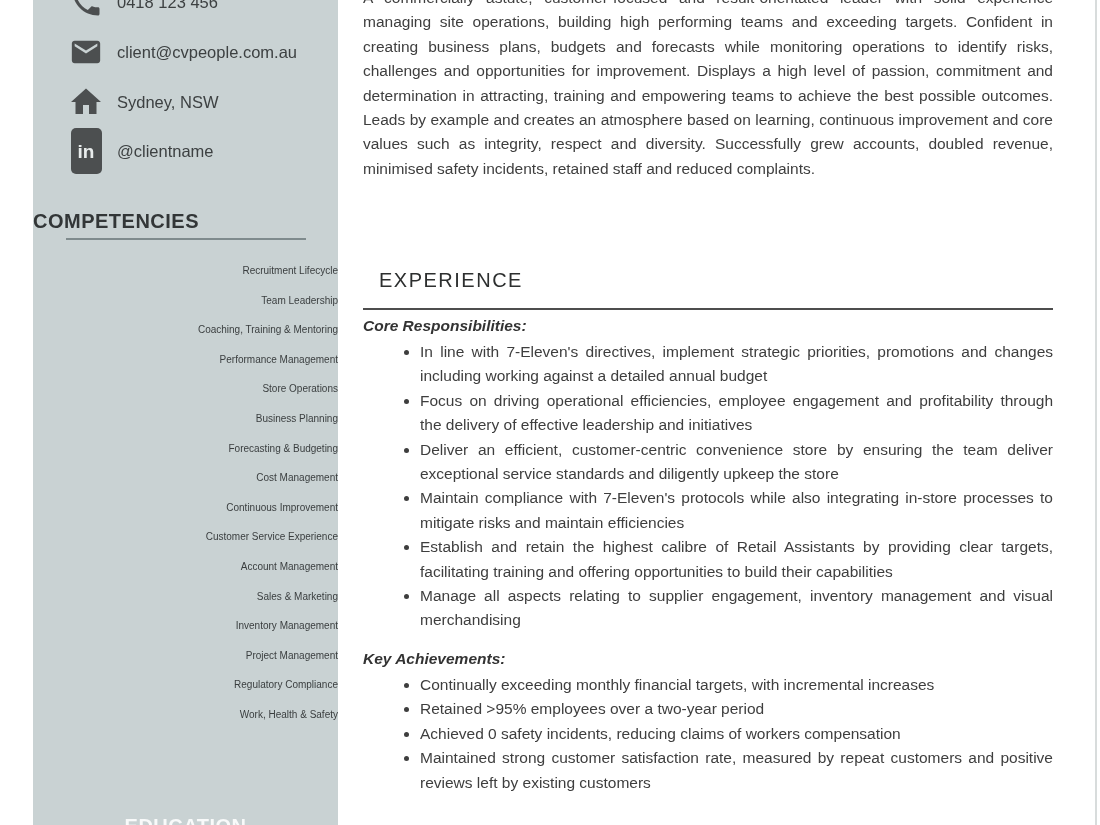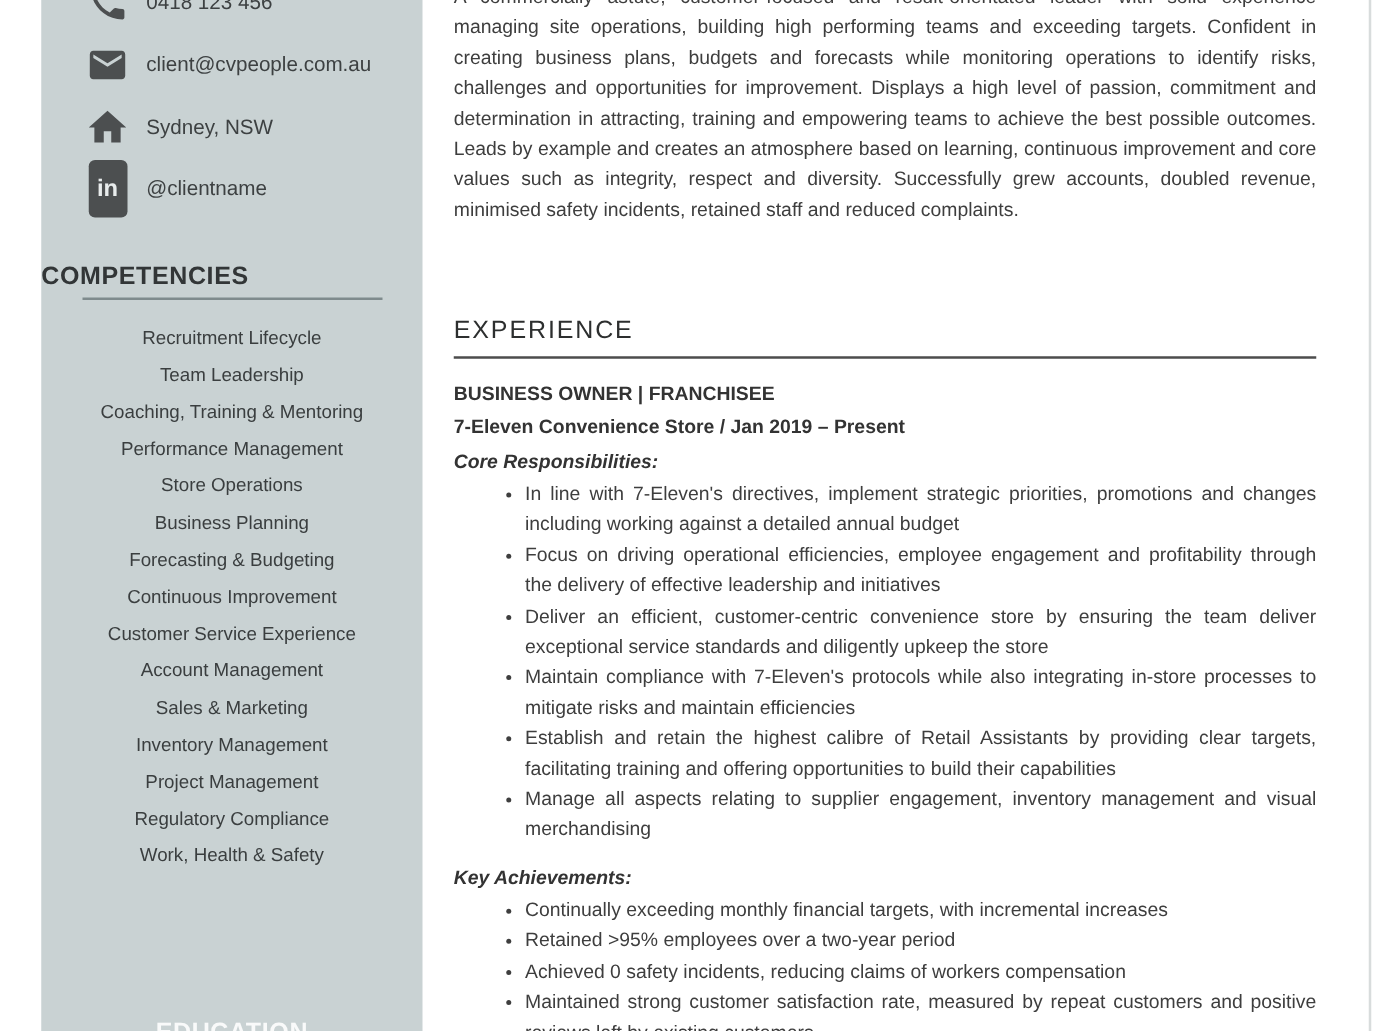--- a/index.html
+++ b/index.html
@@ -36,36 +36,36 @@
   }
   .comp-rule{
     position:absolute;top:238px;left:33px;width:240px;height:0;
     border-top:2px solid #7f8b8d;
   }
   .comp-list{
     position:absolute;top:256px;left:0;width:100%;margin:0;padding:0;
     list-style:none;text-align:center;
   }
   .comp-list li{
-    font-size:15px;line-height:29.6px;color:#3a3e3f;white-space:nowrap;
+    font-size:10px;line-height:29.6px;color:#3a3e3f;white-space:nowrap;text-align:right;
   }
   .sidebar-bottom-heading{
     position:absolute;bottom:-13px;left:0;width:100%;text-align:center;
     font-size:20px;font-weight:bold;letter-spacing:.5px;color:rgba(255,255,255,.88);
   }
 
   
   .main{position:absolute;left:363px;top:0;width:690px;height:825px;}
   .summary{
     position:absolute;top:-14px;left:0;width:690px;margin:0;
     font-size:15.5px;line-height:24.4px;text-align:justify;color:#3e3e3e;
   }
   .experience{position:absolute;top:252px;left:0;width:690px;}
   .exp-heading{
-    margin:0;font-size:20px;font-weight:normal;letter-spacing:1.5px;
+    margin:16px;font-size:20px;font-weight:normal;letter-spacing:1.5px;
     color:#2d2f2f;line-height:24px;
   }
   .exp-rule{margin:9px 0 0 0;border:none;border-top:2px solid #4d4d4d;width:690px;}
   .job-head{margin-top:16px;font-weight:bold;font-size:15.5px;line-height:25.5px;color:#333;}
   .label-line{margin-top:4px;font-weight:bold;font-style:italic;font-size:15.5px;line-height:24px;color:#333;}
   .bullets{margin:2px 0 0 0;padding:0 0 0 57px;}
   .bullets li{
     font-size:15.5px;line-height:24.4px;text-align:justify;color:#3e3e3e;
   }
   .ach-label{margin-top:14px;}
@@ -118,20 +118,21 @@
     <div class="comp-rule"></div>
 
     <ul class="comp-list">
       <li>Recruitment Lifecycle</li>
       <li>Team Leadership</li>
       <li>Coaching, Training &amp; Mentoring</li>
       <li>Performance Management</li>
       <li>Store Operations</li>
       <li>Business Planning</li>
       <li>Forecasting &amp; Budgeting</li>
+      <li>Cost Management</li>
       <li>Continuous Improvement</li>
       <li>Customer Service Experience</li>
       <li>Account Management</li>
       <li>Sales &amp; Marketing</li>
       <li>Inventory Management</li>
       <li>Project Management</li>
       <li>Regulatory Compliance</li>
       <li>Work, Health &amp; Safety</li>
     </ul>
 
@@ -139,24 +140,20 @@
   </aside>
 
   <main class="main">
 
     <p class="summary">A commercially astute, customer-focused and result-orientated leader with solid experience managing site operations, building high performing teams and exceeding targets. Confident in creating business plans, budgets and forecasts while monitoring operations to identify risks, challenges and opportunities for improvement. Displays a high level of passion, commitment and determination in attracting, training and empowering teams to achieve the best possible outcomes. Leads by example and creates an atmosphere based on learning, continuous improvement and core values such as integrity, respect and diversity. Successfully grew accounts, doubled revenue, minimised safety incidents, retained staff and reduced complaints.</p>
 
     <section class="experience">
       <h2 class="exp-heading">EXPERIENCE</h2>
       <hr class="exp-rule">
 
-      <div class="job-head">
-        <div>BUSINESS OWNER | FRANCHISEE</div>
-        <div>7-Eleven Convenience Store / Jan 2019 – Present</div>
-      </div>
 
       <div class="label-line">Core Responsibilities:</div>
 
       <ul class="bullets">
         <li>In line with 7-Eleven's directives, implement strategic priorities, promotions and changes including working against a detailed annual budget</li>
         <li>Focus on driving operational efficiencies, employee engagement and profitability through the delivery of effective leadership and initiatives</li>
         <li>Deliver an efficient, customer-centric convenience store by ensuring the team deliver exceptional service standards and diligently upkeep the store</li>
         <li>Maintain compliance with 7-Eleven's protocols while also integrating in-store processes to mitigate risks and maintain efficiencies</li>
         <li>Establish and retain the highest calibre of Retail Assistants by providing clear targets, facilitating training and offering opportunities to build their capabilities</li>
         <li>Manage all aspects relating to supplier engagement, inventory management and visual merchandising</li>

